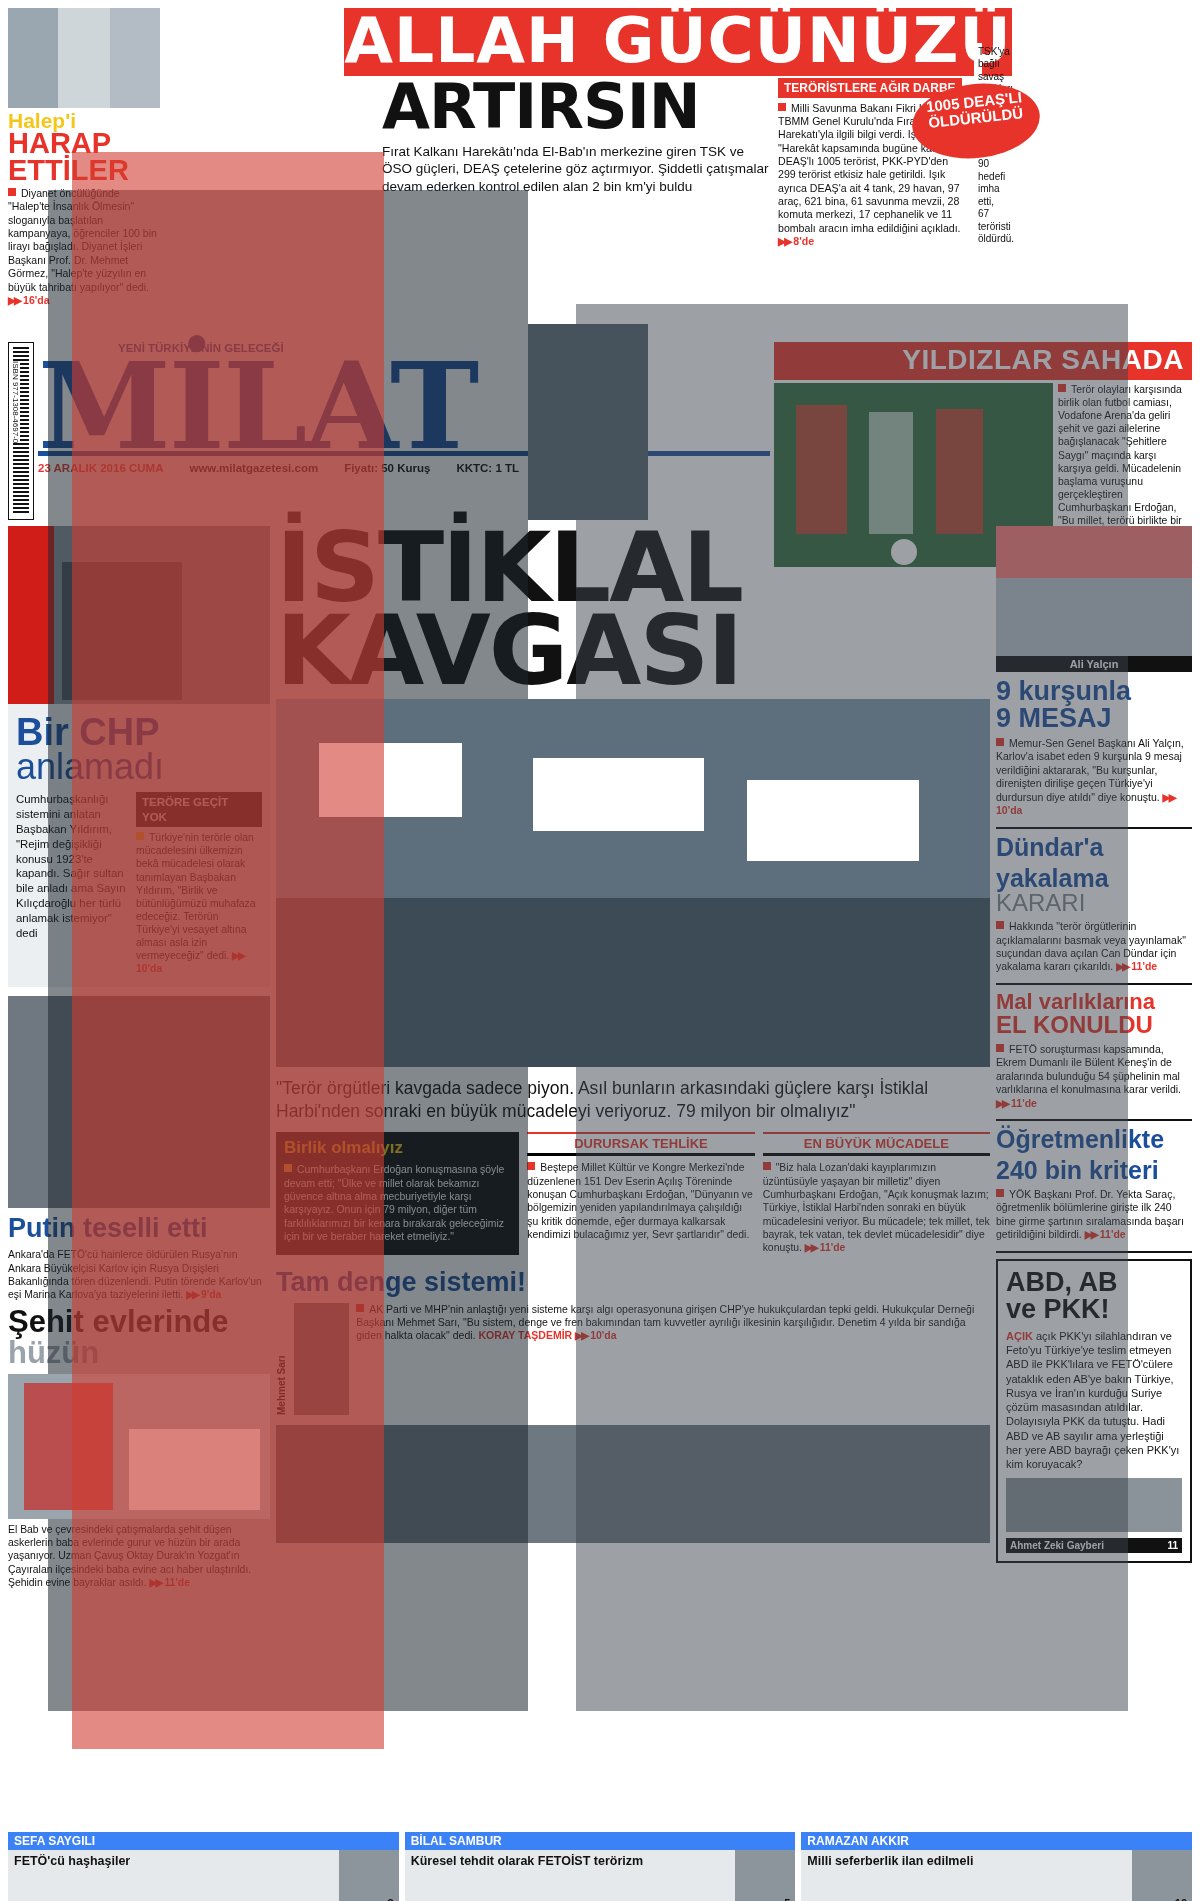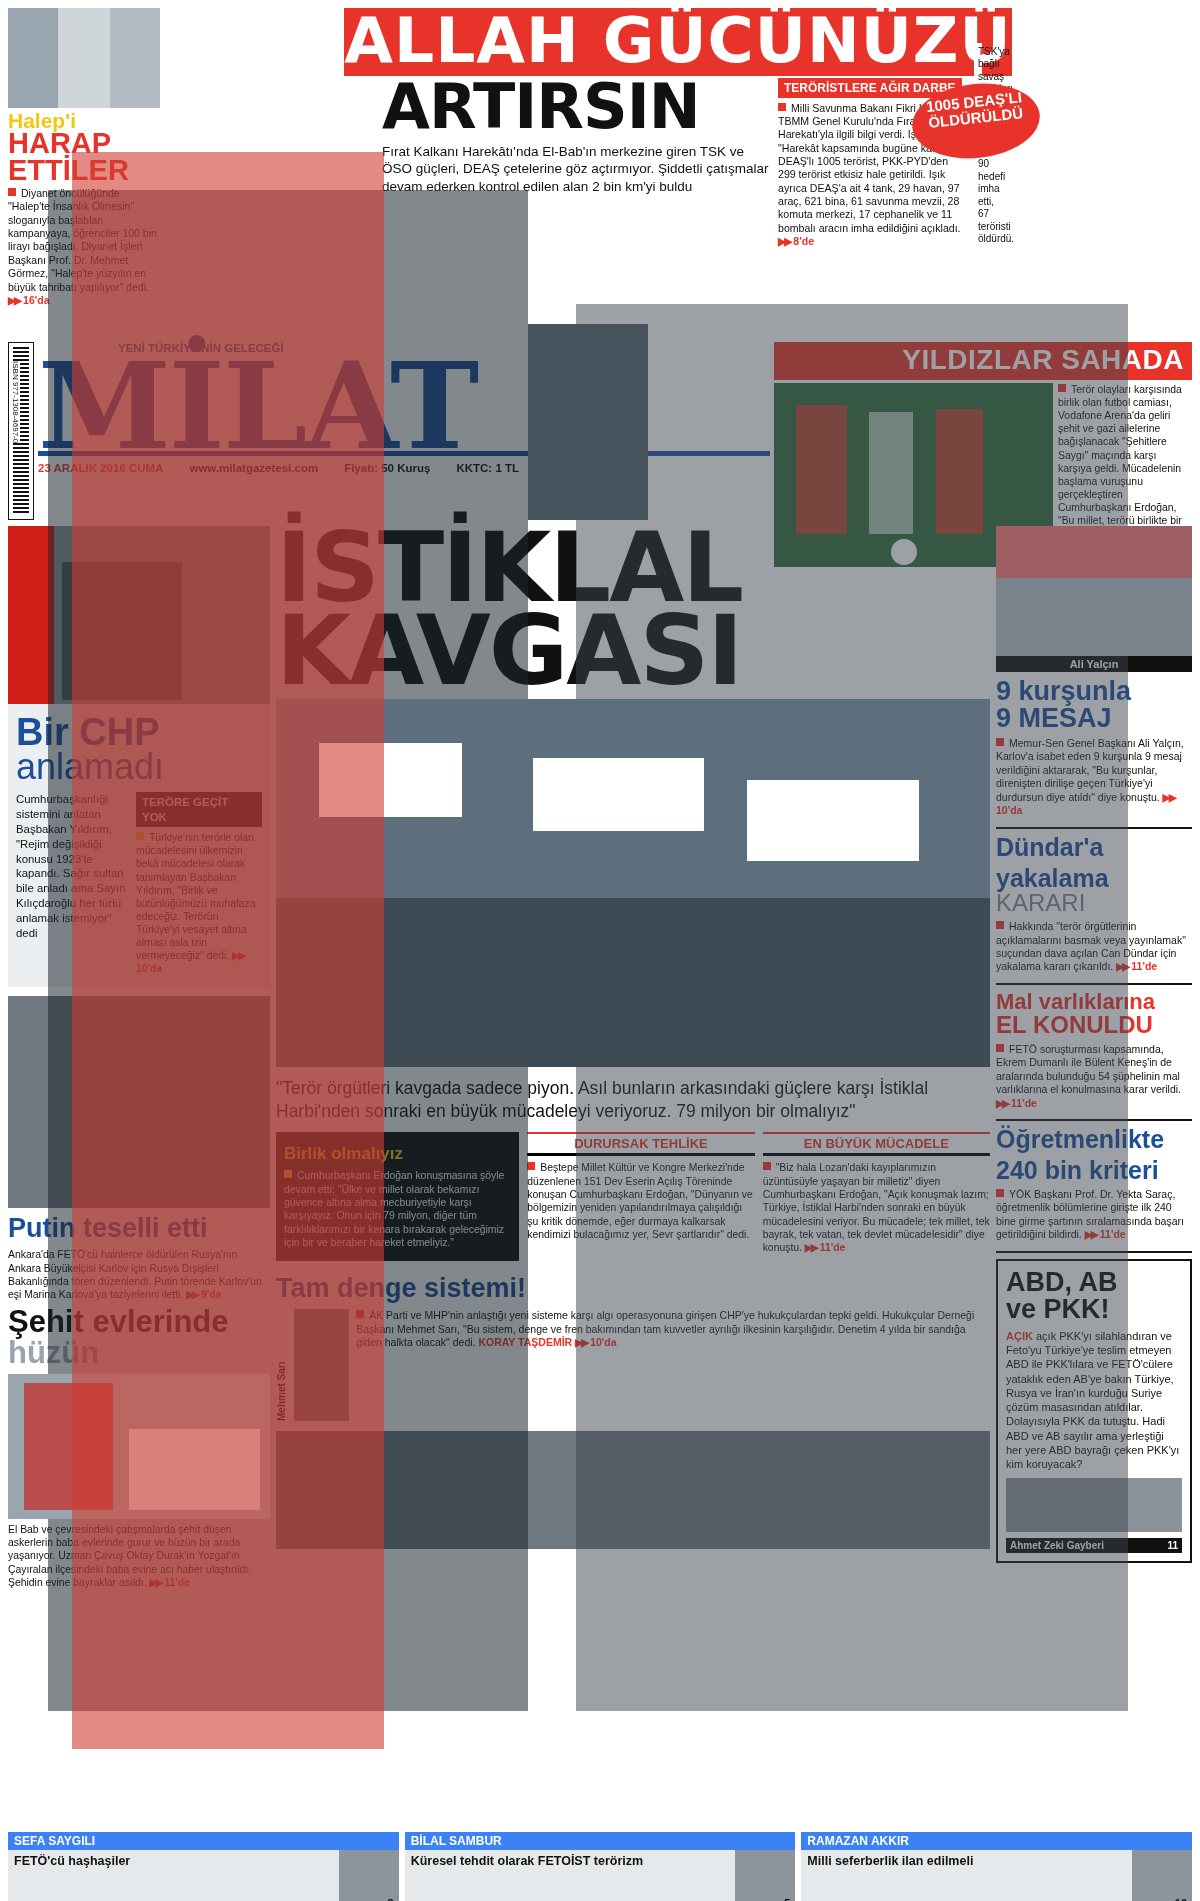--- a/index.html
+++ b/index.html
@@ -120,21 +120,21 @@
 
   
   .istiklal {
     font-size:97px; font-weight:bold; line-height:0.86; letter-spacing:-2px;
     font-family:"DejaVu Sans", sans-serif;
   }
   .mp { height:368px; background:#5d6f7d; margin-top:6px; position:relative; }
   .quote { font-size:17.5px; line-height:1.3; margin-top:10px; }
   .mid3 { display:flex; gap:8px; margin-top:10px; }
   .mid3 .b { flex:1; }
-  .mid3 .b.black { background:#111; color:#fff; padding:12px 8px; }
+  .mid3 .b.black { background:#111; color:#fff; padding:6px 8px; }
   .mid3 .b.black .h { color:#f5c518; font-size:17px; font-weight:bold; margin-bottom:5px;}
   .mid3 .b.black p { font-size:10.4px; line-height:1.28; margin:0;}
   .mid3 .b .rh { color:#e8332a; font-size:13px; font-weight:bold; border-top:2px solid #e8332a; border-bottom:3px solid #000000; padding:2px 0; margin-bottom:5px;text-align:center;}
   .mid3 .b p { font-size:10.4px; line-height:1.28; margin:0;}
   .tam { font-size:27px; font-weight:bold; color:#1b4f9c; margin-top:12px; }
   .tam-row { display:flex; gap:7px; margin-top:5px; }
   .tam-photo { width:130px; height:112px; background:#7c848c; }
   .vert-name { writing-mode:vertical-rl; transform:rotate(180deg); font-size:10px; font-weight:bold; }
   .tam-row p { font-size:10.5px; line-height:1.28; margin:0; }
 

